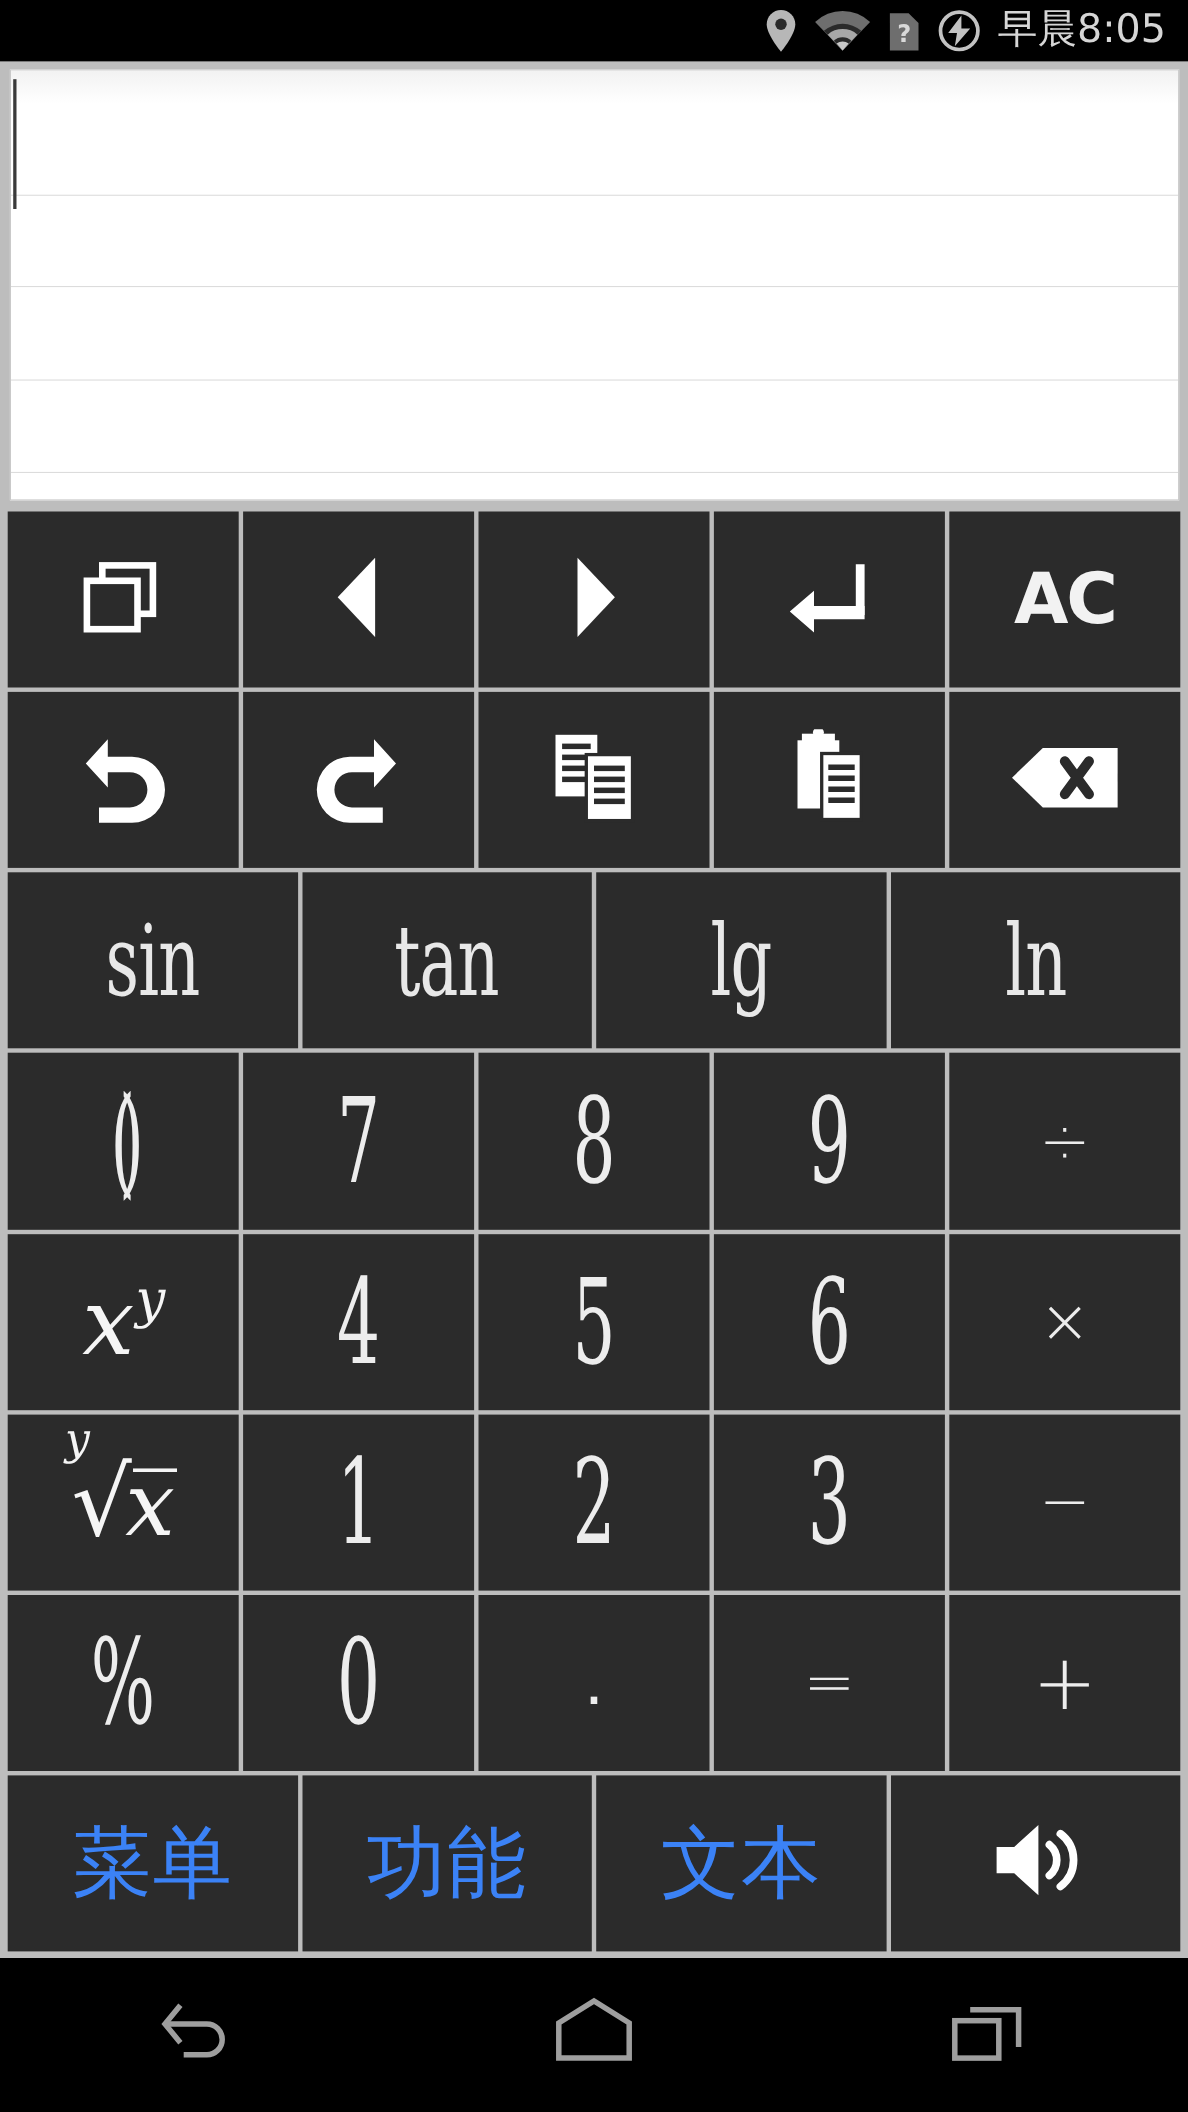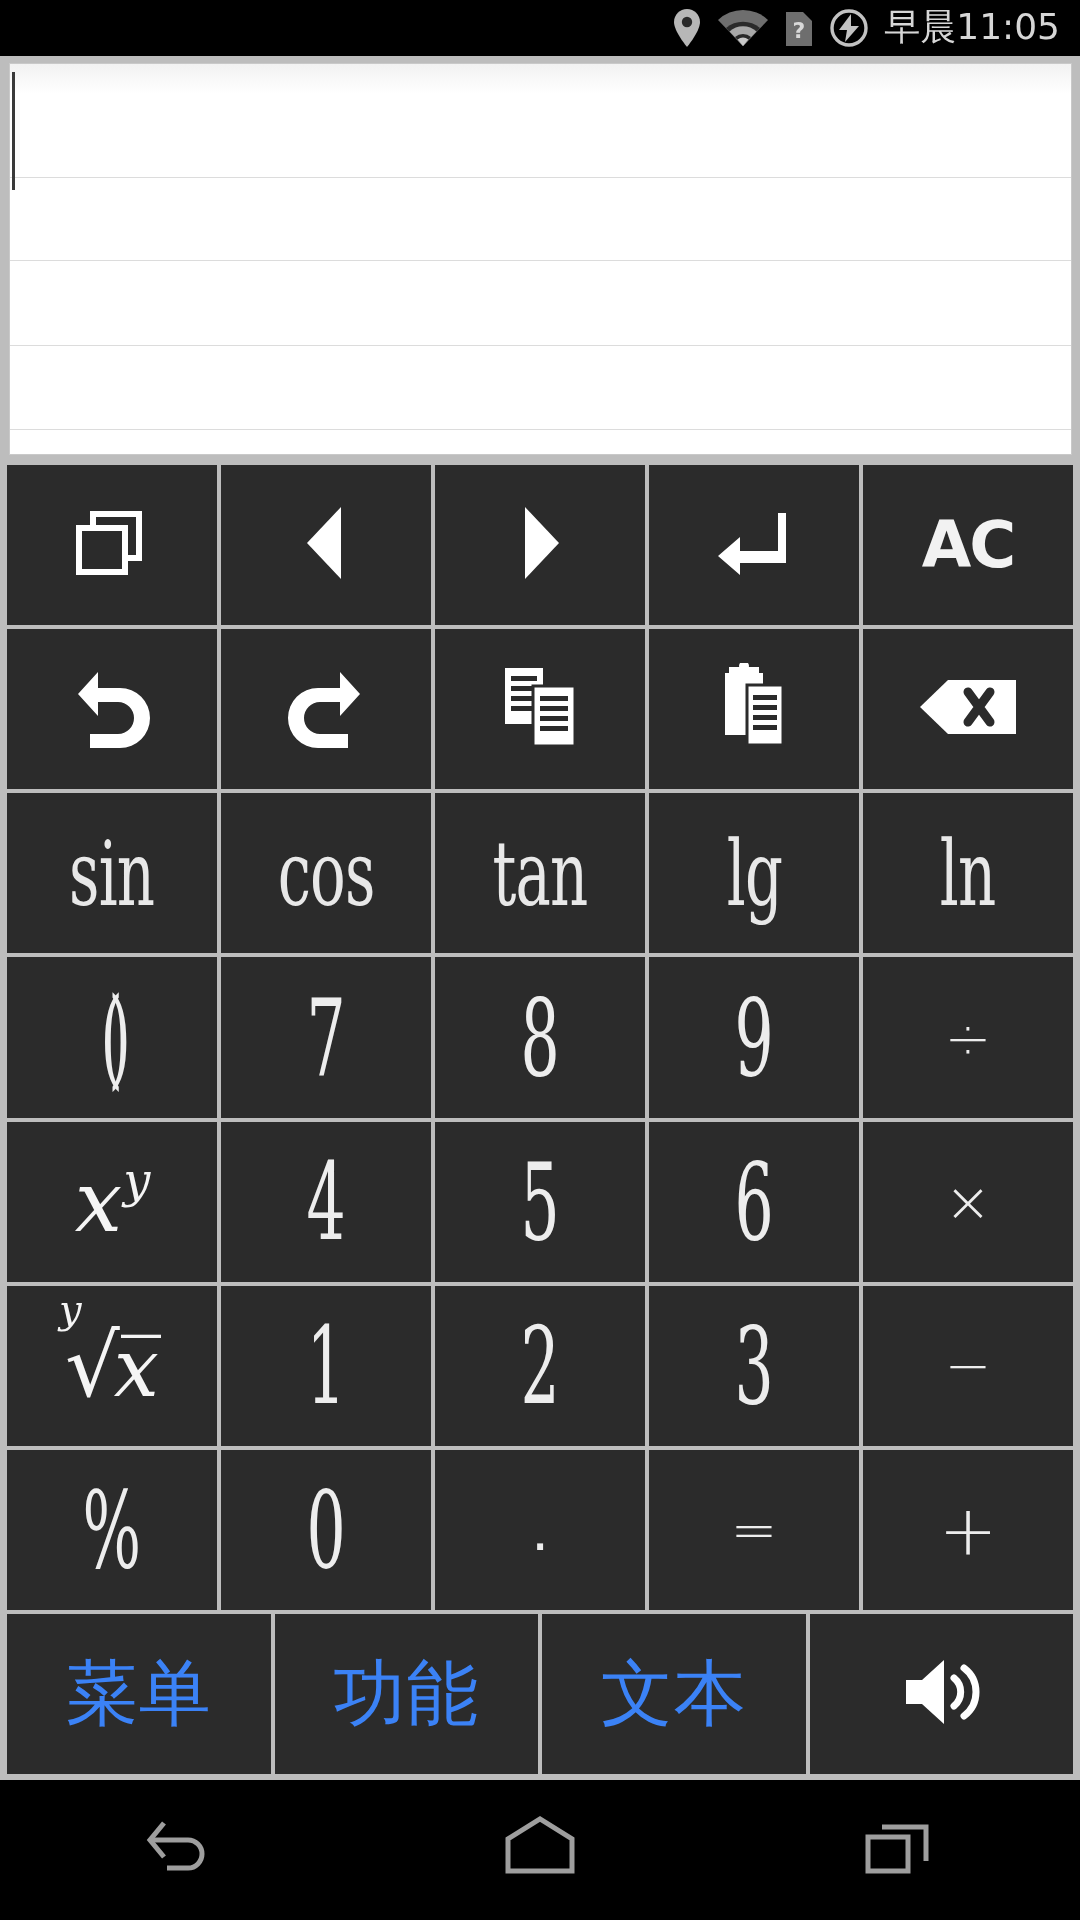--- a/index.html
+++ b/index.html
@@ -140,21 +140,21 @@
         <path d="M2 4 h17 l9 9 v25 H2 Z" fill="#6e6e6e"></path>
         <text x="15" y="30" font-size="22" font-weight="bold" fill="#d9d9d9" text-anchor="middle" font-family="DejaVu Sans">?</text>
       </svg>
     </span>
     <span>
       <svg class="sb-icon" width="42" height="42" viewBox="0 0 42 42">
         <circle cx="21" cy="21" r="17" fill="none" stroke="#c2c2c2" stroke-width="3.4"></circle>
         <path d="M23 7 L11 23 h8 l-2 12 L31 19 h-8 z" fill="#c2c2c2"></path>
       </svg>
     </span>
-    <span class="sb-time">早晨11:05</span>
+    <span class="sb-time">早晨8:05</span>
   </div>
 
   <div class="display-wrap">
     <div class="display">
       <div class="rule r1"></div>
       <div class="rule r2"></div>
       <div class="rule r3"></div>
       <div class="rule r4"></div>
       <div class="caret"></div>
     </div>
@@ -231,23 +231,20 @@
         <path d="M32 4 H100 V58 H32 L4 31 Z" fill="#ffffff"></path>
         <path d="M52 16 L74 46 M74 16 L52 46" stroke="#2b2b2b" stroke-width="9" stroke-linecap="round"></path>
       </svg></span>
         </div>
       </div>
       <div class="krow">
         <div class="key">
           <span class="k-fn">sin</span>
         </div>
         <div class="key">
-          <span class="k-fn">cos</span>
-        </div>
-        <div class="key">
           <span class="k-fn">tan</span>
         </div>
         <div class="key">
           <span class="k-fn">lg</span>
         </div>
         <div class="key">
           <span class="k-fn">ln</span>
         </div>
       </div>
       <div class="krow">

